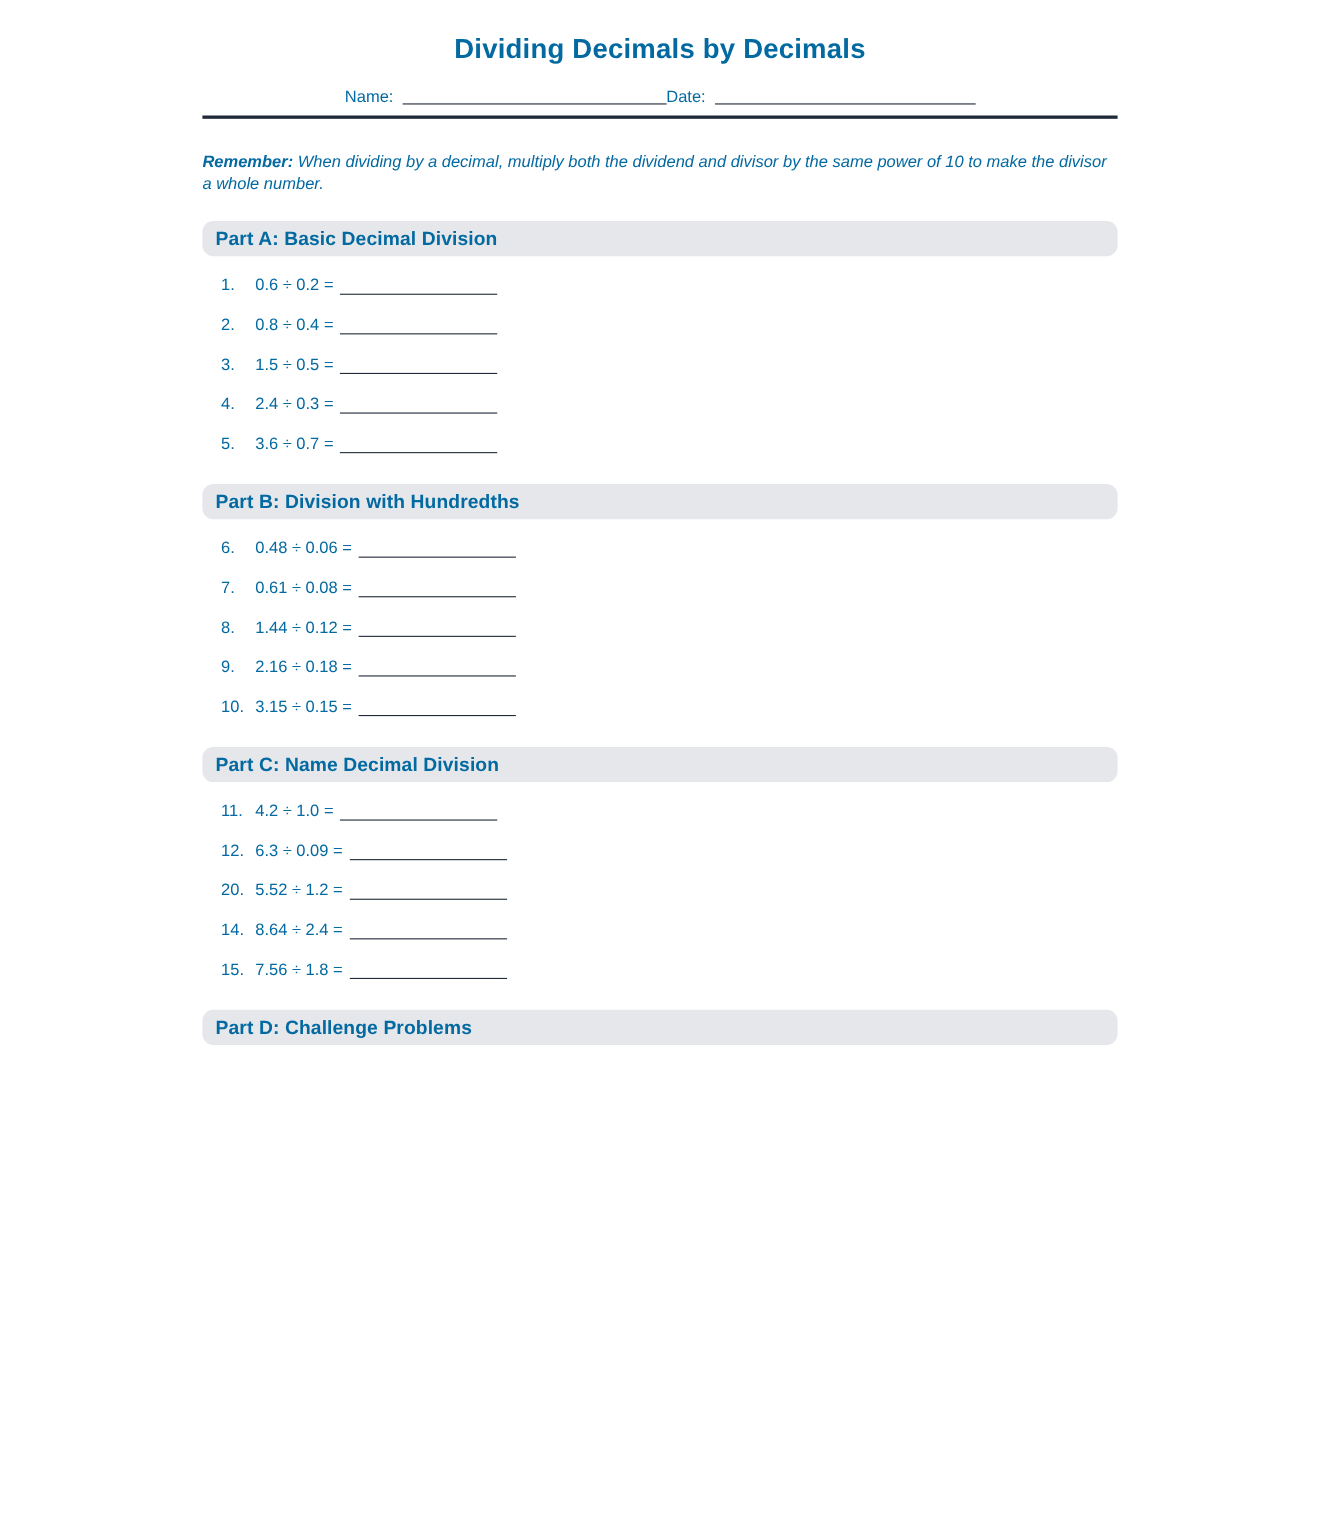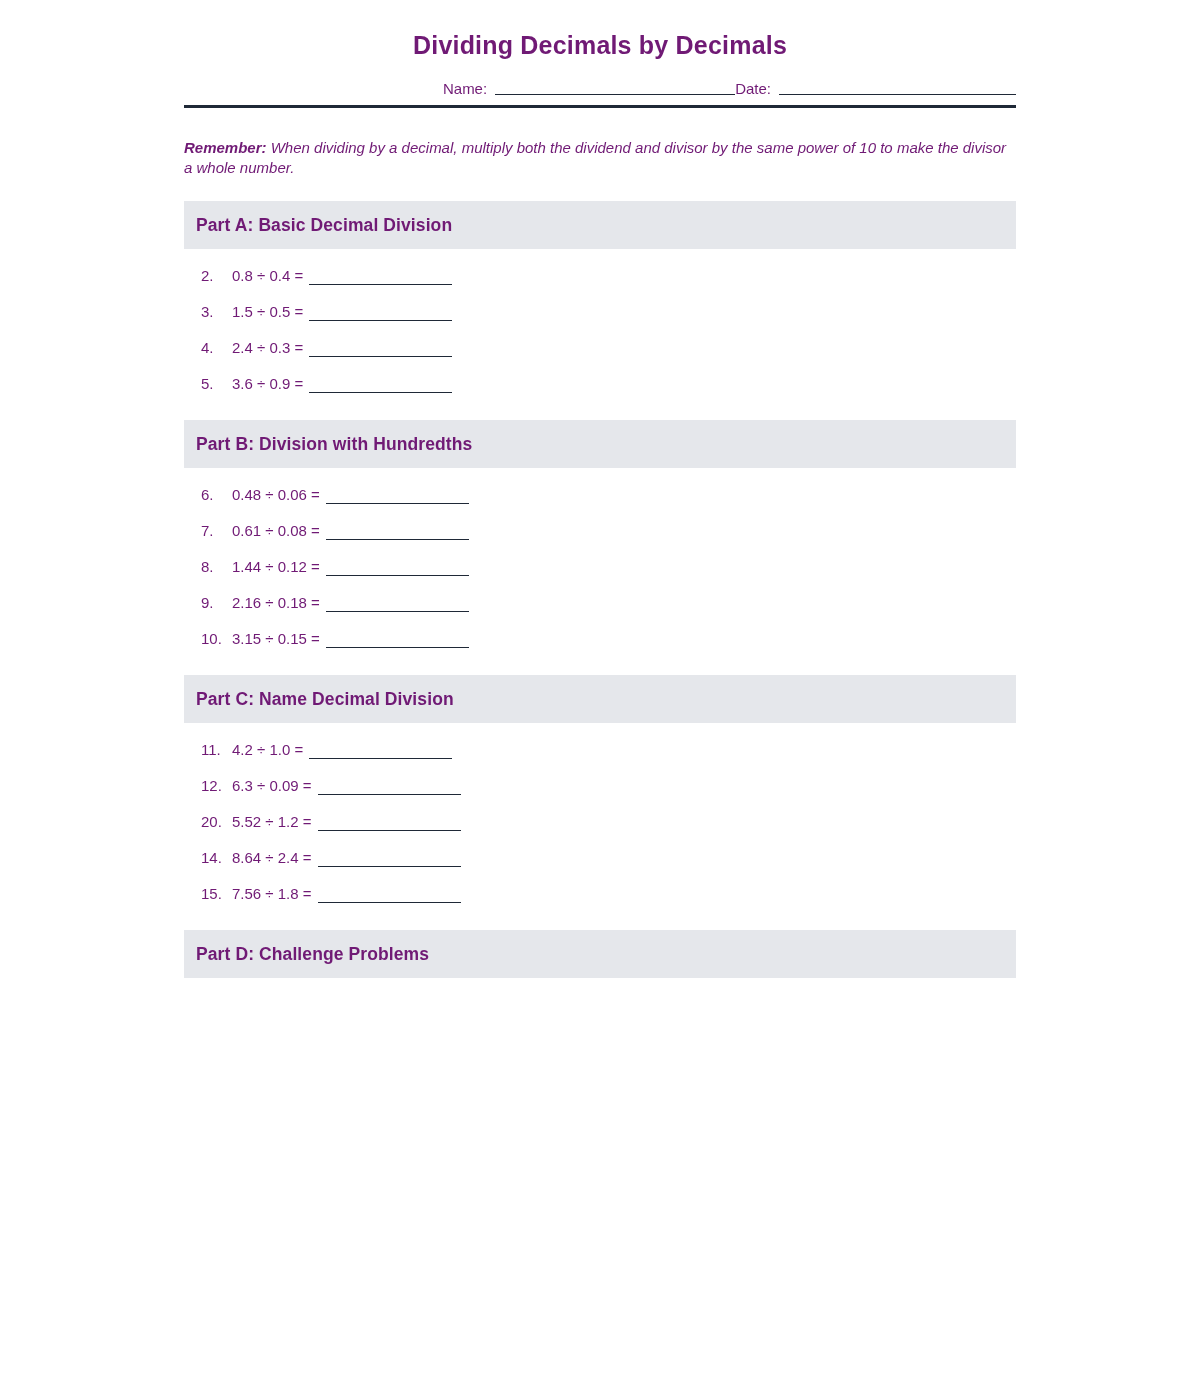--- a/index.html
+++ b/index.html
@@ -1,29 +1,29 @@
 <!DOCTYPE html>
 <html><head>
 <meta charset="utf-8">
 <style>
   html,body{margin:0;padding:0;background:#ffffff;}
   .page{
     width:1200px;height:1400px;background:#ffffff;
-    font-family:"Liberation Sans",sans-serif;color:#701a75;
+    font-family:"Liberation Sans",sans-serif;color:#0369a1;
     box-sizing:border-box;overflow:hidden;
   }
   .content{width:832px;margin:0 auto;padding-top:30px;}
 
   h1.page-title{
     font-size:25px;line-height:30px;font-weight:bold;
     text-align:center;margin:0;letter-spacing:.2px;
   }
 
   .name-date-row{
-    display:flex;justify-content:flex-end;
+    display:flex;justify-content:center;
     margin-top:18px;font-size:15px;line-height:22px;
   }
   .field{display:flex;}
   .write-line{
     display:inline-block;height:12px;
     border-bottom:1.4px solid #1f2937;
     transform:translateY(4px);margin-left:8px;
   }
   .name-line{width:240px;}
   .date-line{width:237px;}
@@ -31,23 +31,23 @@
   .rule{height:3px;background:#1f2937;margin-top:5px;}
 
   .note{
     margin:30px 0 24px 0;font-size:15px;line-height:19.5px;
     font-style:italic;
   }
   .note-lead{font-weight:bold;}
 
   .section{margin-top:18px;}
   .section-header{
-    background:#e5e7eb;height:48px;
+    background:#e5e7eb;height:32px;
     display:flex;align-items:center;padding:0 12px;
-    border-radius:0;
+    border-radius:10px;
   }
   .section-title{font-size:17.5px;font-weight:bold;margin:0;letter-spacing:.1px;}
 
   .problems{padding-top:9px;}
   .problem{
     height:36px;line-height:36px;padding-left:17px;
     font-size:15px;white-space:pre;
   }
   .p-num{display:inline-block;width:31px;}
   .p-blank{
@@ -78,28 +78,29 @@
     <div class="rule"></div>
 
     <p class="note"><strong class="note-lead">Remember:</strong> <span>When dividing by a decimal, multiply both the dividend and divisor by the same power of 10 to make the divisor a whole number.</span></p>
 
     <main id="sections">
   <section class="section">
     <header class="section-header">
       <h2 class="section-title">Part A: Basic Decimal Division</h2>
     </header>
     <div class="problems">
+  <div class="problem"><span class="p-num">1.</span><span class="p-expr">0.6 ÷ 0.2 =</span><span class="p-blank"></span></div>
 
   <div class="problem"><span class="p-num">2.</span><span class="p-expr">0.8 ÷ 0.4 =</span><span class="p-blank"></span></div>
 
   <div class="problem"><span class="p-num">3.</span><span class="p-expr">1.5 ÷ 0.5 =</span><span class="p-blank"></span></div>
 
   <div class="problem"><span class="p-num">4.</span><span class="p-expr">2.4 ÷ 0.3 =</span><span class="p-blank"></span></div>
 
-  <div class="problem"><span class="p-num">5.</span><span class="p-expr">3.6 ÷ 0.9 =</span><span class="p-blank"></span></div>
+  <div class="problem"><span class="p-num">5.</span><span class="p-expr">3.6 ÷ 0.7 =</span><span class="p-blank"></span></div>
 </div>
   </section>
 
   <section class="section">
     <header class="section-header">
       <h2 class="section-title">Part B: Division with Hundredths</h2>
     </header>
     <div class="problems">
   <div class="problem"><span class="p-num">6.</span><span class="p-expr">0.48 ÷ 0.06 =</span><span class="p-blank"></span></div>
 

